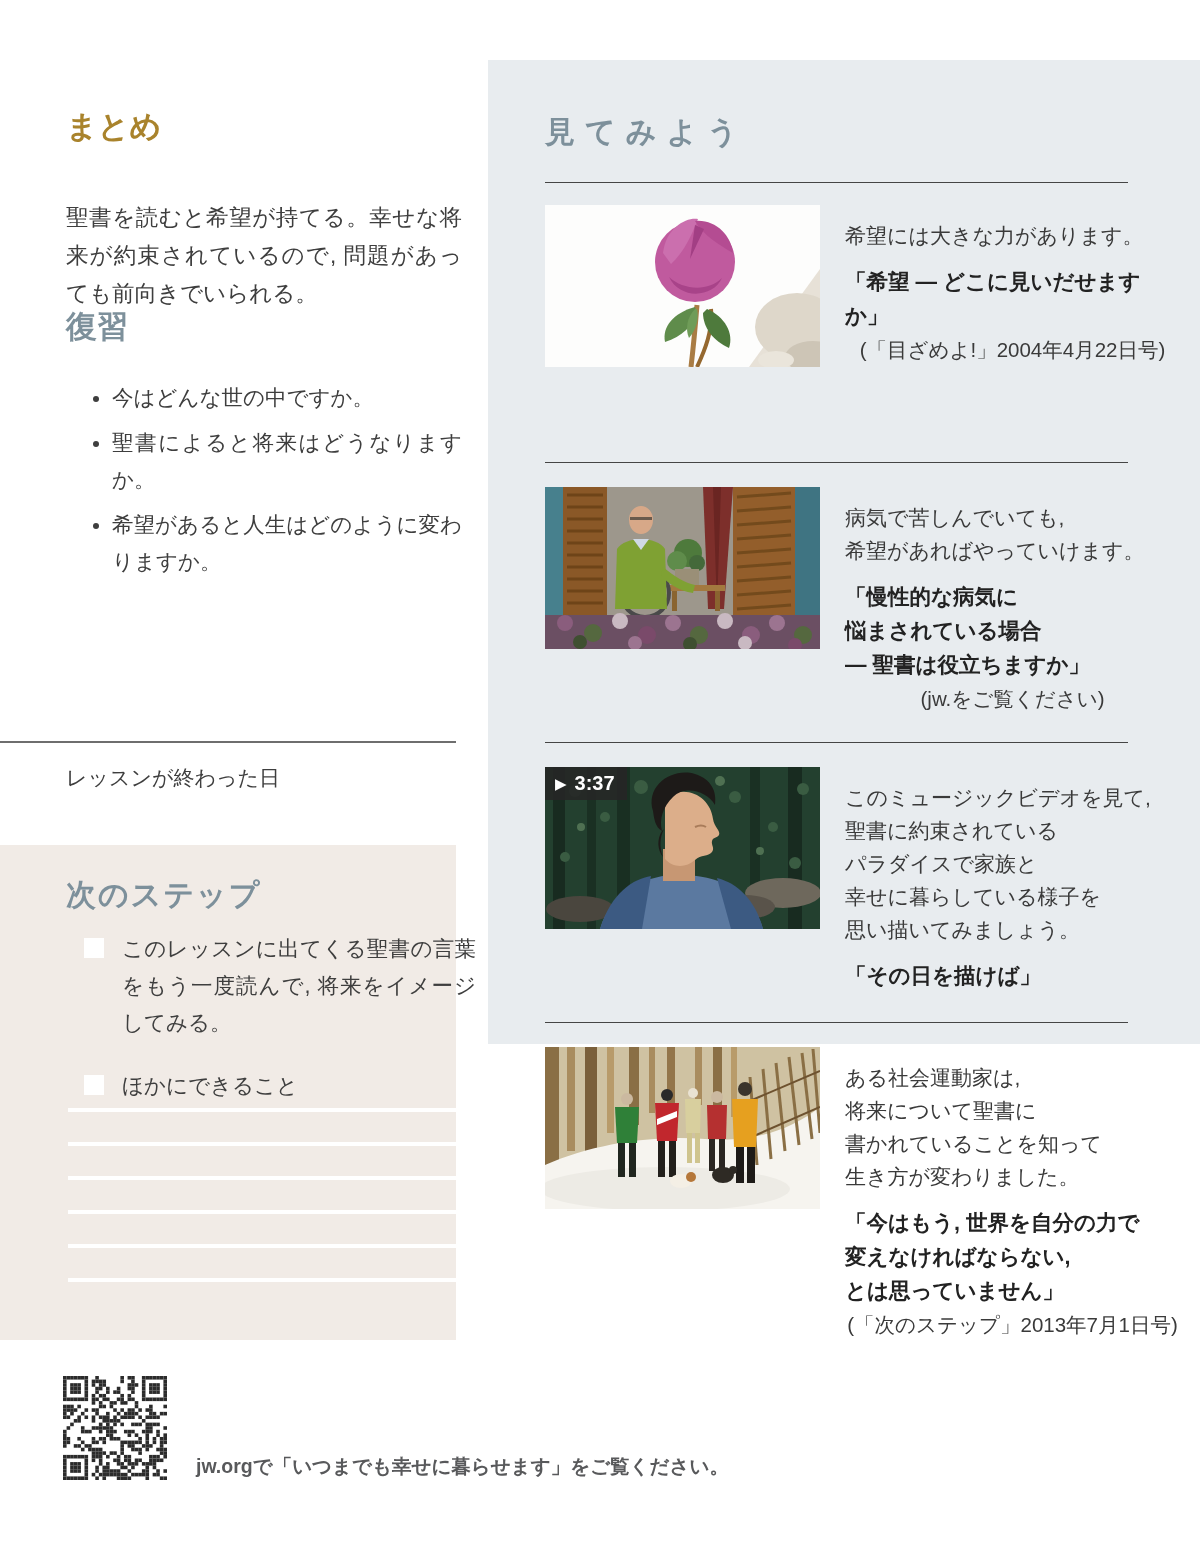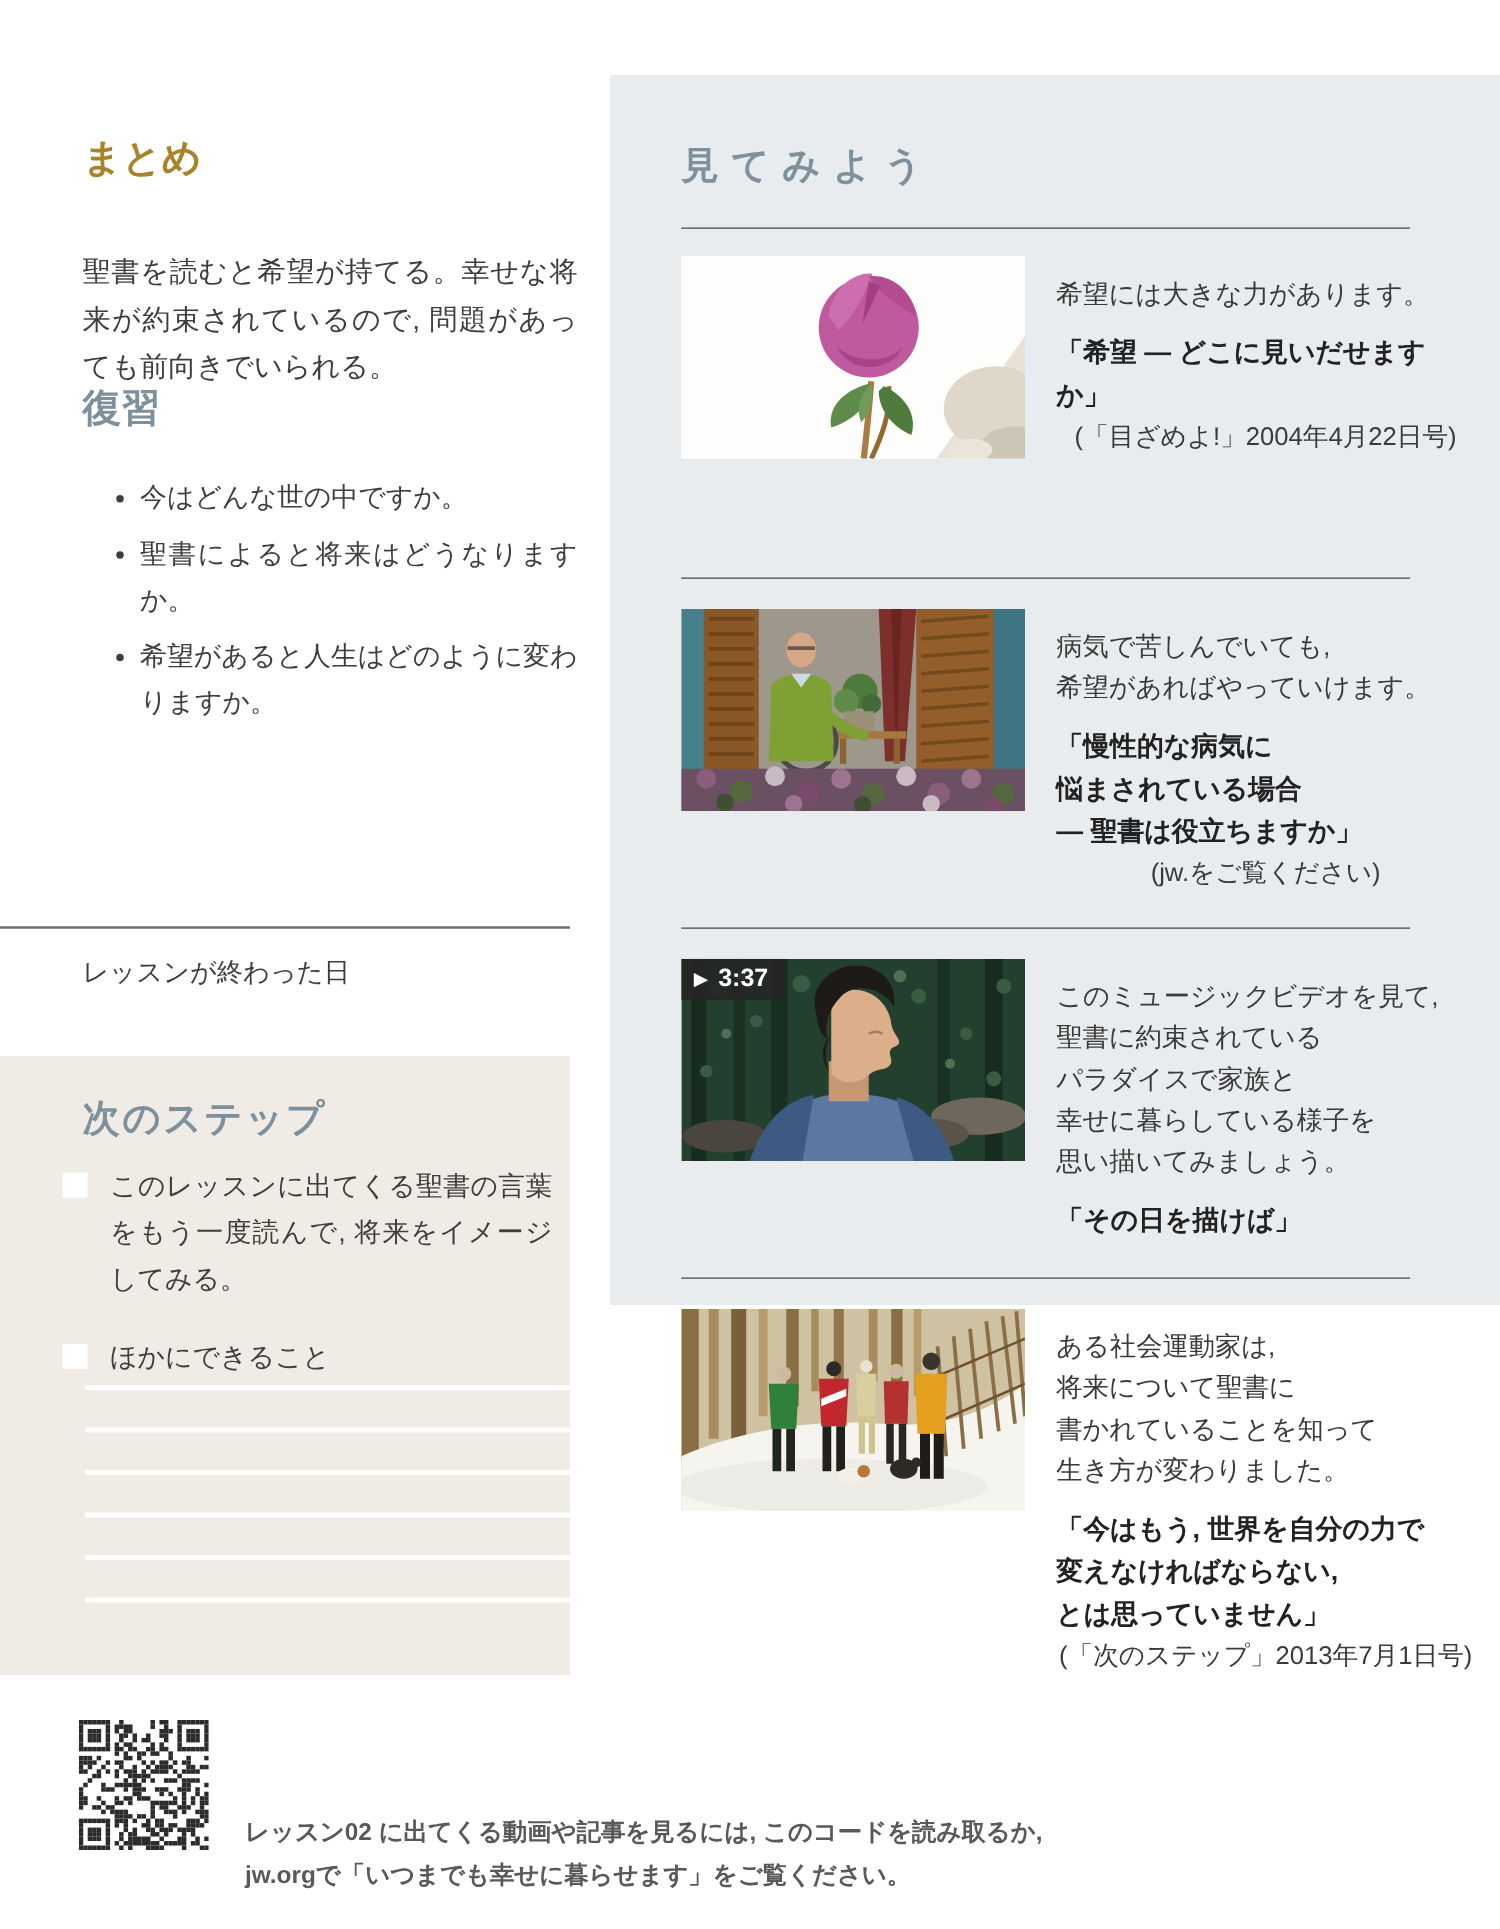--- a/index.html
+++ b/index.html
@@ -46,21 +46,21 @@
   
   .next-steps-panel {
     position: absolute; left: 0; top: 845px; width: 456px; height: 495px;
     background: var(--panel-beige);
   }
   .next-steps-title {
     position: absolute; left: 66px; top: 30px;
     font-size: 30px; font-weight: bold; color: var(--accent-slate);
     letter-spacing: 2px;
   }
-  .checklist { position: absolute; left: 50px; top: 86px; width: 392px; }
+  .checklist { position: absolute; left: 84px; top: 86px; width: 392px; }
   .check-item { display: flex; gap: 18px; margin-bottom: 26px; }
   .checkbox {
     flex: 0 0 20px; width: 20px; height: 20px; margin-top: 7px;
     background: #ffffff;
   }
   .check-text {
     font-size: 21.5px; line-height: 37px; color: #3e3e3e; text-align: justify;
     width: 354px;
   }
   .write-lines { position: absolute; left: 68px; top: 263px; width: 388px; }
@@ -788,17 +788,16 @@
         <rect x="0" y="112" width="4" height="4" fill="#2b2b2b"></rect>
         <rect x="4" y="112" width="4" height="4" fill="#2b2b2b"></rect>
         <rect x="8" y="112" width="4" height="4" fill="#2b2b2b"></rect>
         <rect x="12" y="112" width="4" height="4" fill="#2b2b2b"></rect>
         <rect x="16" y="112" width="4" height="4" fill="#2b2b2b"></rect>
         <rect x="20" y="112" width="4" height="4" fill="#2b2b2b"></rect>
         <rect x="24" y="112" width="4" height="4" fill="#2b2b2b"></rect>
       </svg>
   </div>
   <div class="footer-caption">
-    <div>レッスン02 に出てくる動画や記事を見るには, このコードを読み取るか,</div>
     <div>jw.orgで「いつまでも幸せに暮らせます」をご覧ください。</div>
   </div>
 
 </div>
 
 </body></html>

